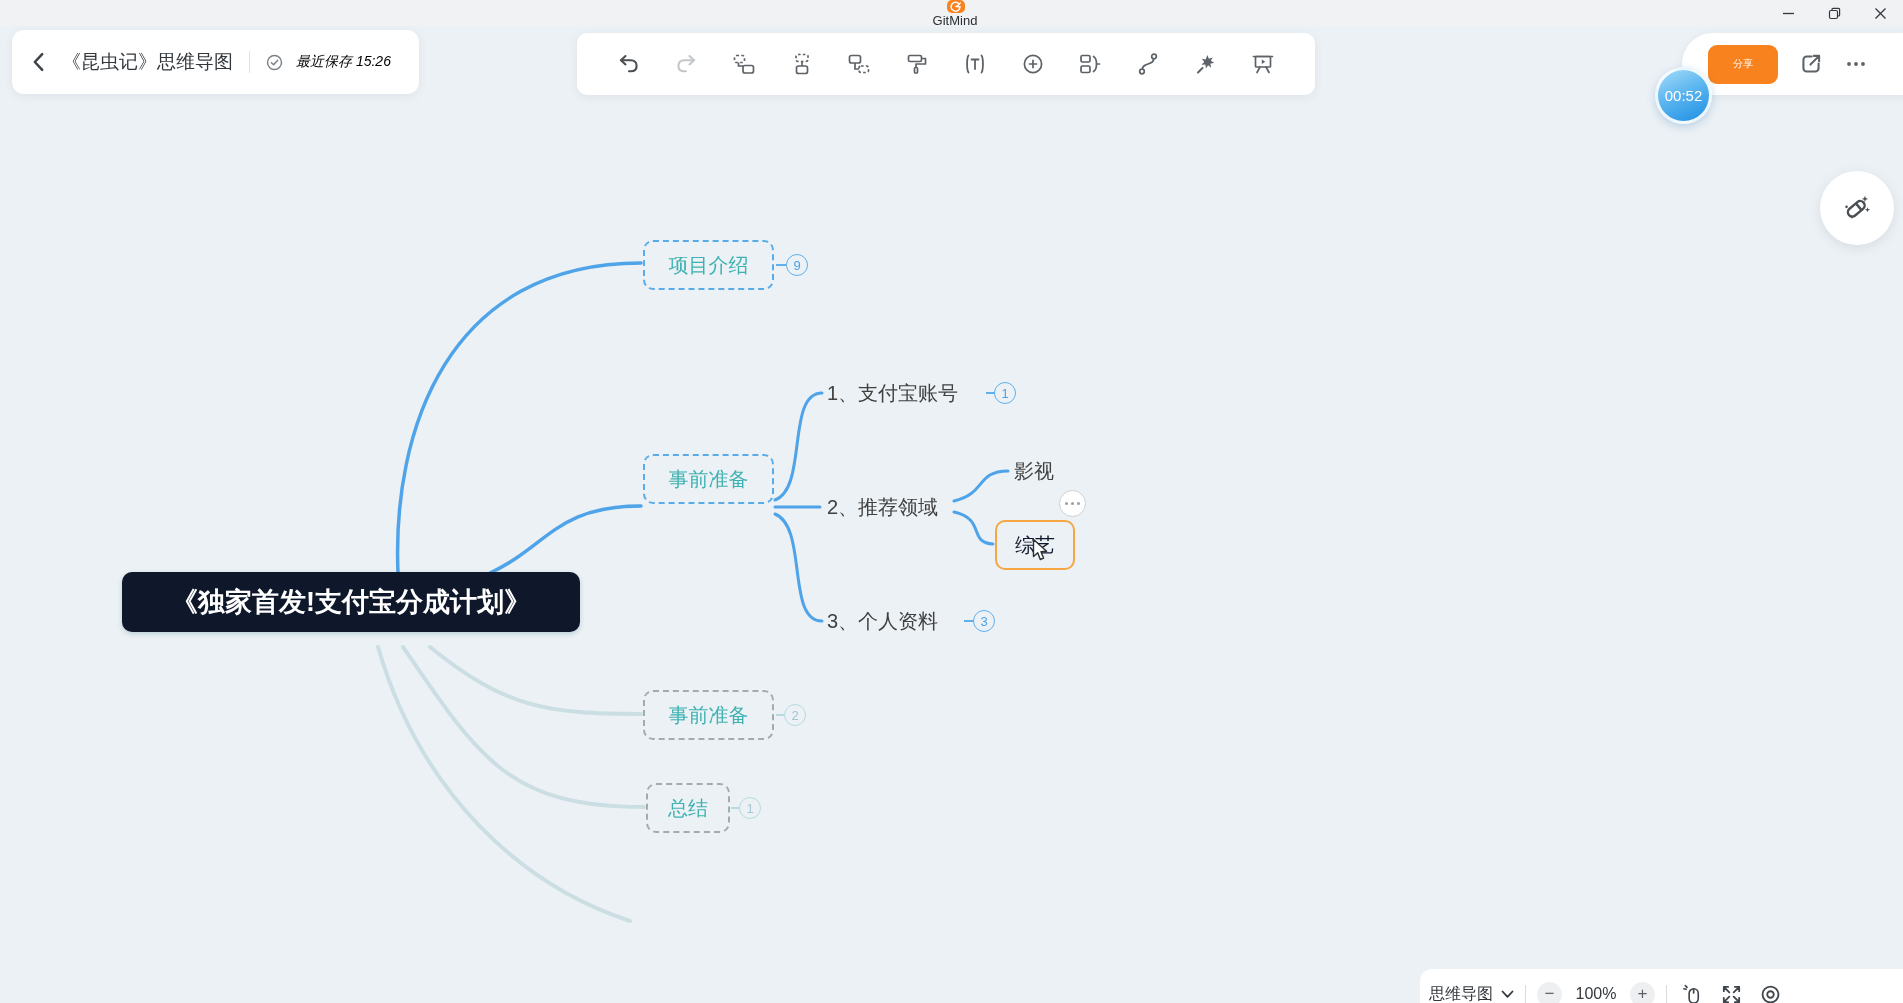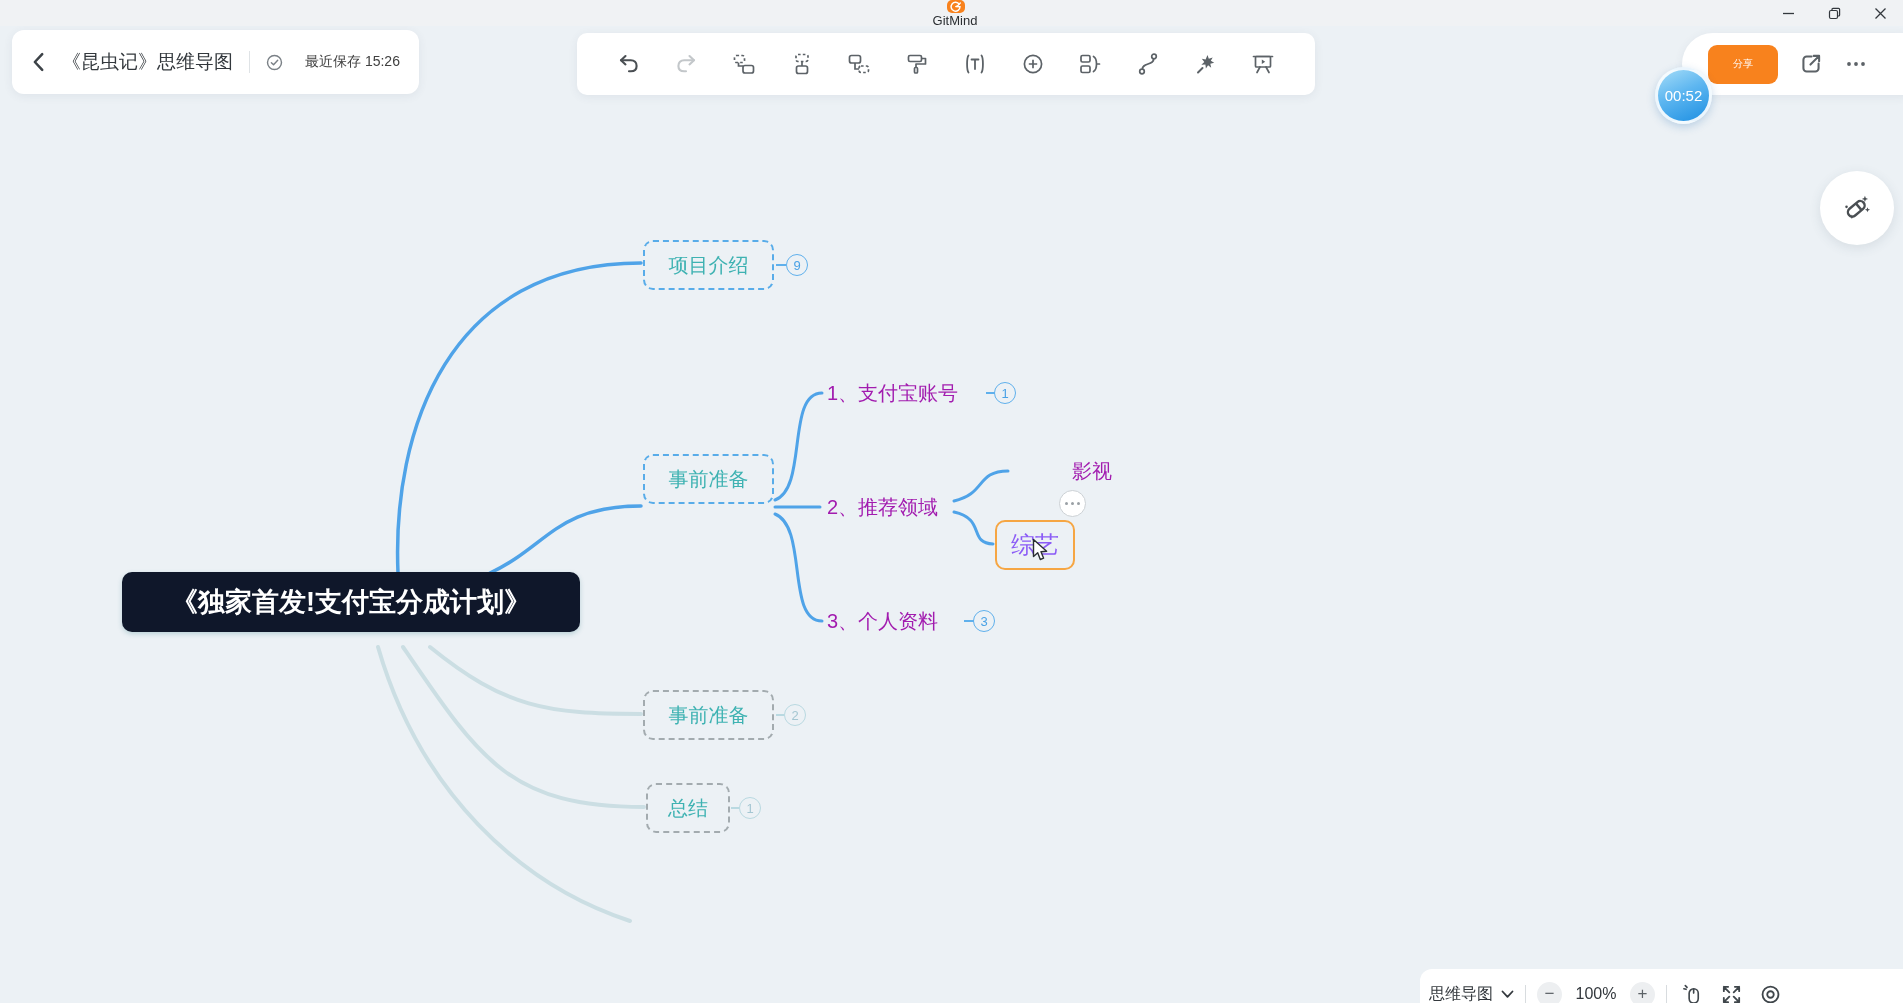--- a/index.html
+++ b/index.html
@@ -11,21 +11,21 @@
   .titlebar .logo { width:18px; height:18px; border-radius:5px; background:#f8821d; margin-left:8px; display:flex; align-items:center; justify-content:center; }
   .titlebar .appname { font-size:13px; color:#2b2f33; margin-left:7px; }
   .winctrls { position:absolute; right:0; top:0; height:26px; display:flex; }
   .winctrl { width:46px; height:26px; display:flex; align-items:center; justify-content:center; }
 
   
   .card { position:absolute; background:#ffffff; border-radius:10px; box-shadow:0 2px 10px rgba(60,80,100,.08); z-index:40; }
   .breadcrumb-card { left:12px; top:30px; width:407px; height:64px; display:flex; align-items:center; padding:0 18px;border-radius:12px; }
   .breadcrumb-card .doc-title { font-size:19px; color:#33383d; margin-left:16px; white-space:nowrap; }
   .breadcrumb-card .vdiv { width:1px; height:22px; background:#dfe3e6; margin:0 16px; }
-  .save-status { display:flex; align-items:center; gap:22px; font-size:14px; color:#404040; white-space:nowrap; }
+  .save-status { display:flex; align-items:center; gap:13px; font-size:14px; color:#000000; white-space:nowrap;font-style:italic; }
 
   .toolbar-card { left:577px; top:33px; width:738px; height:62px; display:flex; align-items:center; justify-content:space-evenly; padding:0 12px; }
   .tbtn { width:36px; height:36px; display:flex; align-items:center; justify-content:center; border-radius:7px; cursor:pointer; }
 
   .share-card { left:1682px; top:33px; width:230px; height:62px; border-radius:31px 10px 10px 31px; display:flex; align-items:center; gap:20px; padding-left:26px; }
   .share-btn { width:70px; height:39px; background:#f8821d; border:none; border-radius:9px; color:#fff; font-size:10px; font-family:inherit; cursor:pointer; }
 
   .timer { position:absolute; left:1655px; top:67px; width:57px; height:57px; border-radius:50%; z-index:45;
            background:linear-gradient(155deg,#a6ddf8 0%,#5db6f0 45%,#1d8fe2 100%);
            border:3px solid rgba(255,255,255,.9); box-shadow:0 3px 8px rgba(40,110,180,.25);
@@ -43,22 +43,22 @@
   .zoom-level { font-size:16px; color:#33383d; min-width:46px; text-align:center; }
   .fbtn { width:28px; height:28px; display:flex; align-items:center; justify-content:center; cursor:pointer; }
 
   
   .mapsvg { position:absolute; left:0; top:0; z-index:10; }
   .node { position:absolute; z-index:20; display:flex; align-items:center; justify-content:center; white-space:nowrap; }
   .root-node { left:122px; top:572px; width:458px; height:60px; background:#0f172a; border-radius:10px;
                color:#fff; font-size:27px; font-weight:bold; box-shadow:0 2px 5px rgba(40,120,130,.25); cursor:pointer; }
   .dashed-blue { border:2px dashed #58ace9; border-radius:10px; color:#3eb2b2; font-size:20px; cursor:pointer; }
   .dashed-gray { border:2px dashed #a3abaf; border-radius:10px; color:#3eb2b2; font-size:20px; cursor:pointer; }
-  .plain-node { color:#a21caf; font-size:20px; cursor:pointer; }
-  .selected-node { border:2px solid #f6a643; border-radius:10px; color:#8b5cf6; font-size:24px; background:transparent; cursor:pointer; }
+  .plain-node { color:#404040; font-size:20px; cursor:pointer; }
+  .selected-node { border:2px solid #f6a643; border-radius:10px; color:#0f172a; font-size:20px; background:transparent; cursor:pointer; }
   .badge { position:absolute; width:22px; height:22px; border-radius:50%; font-size:13px; display:flex; align-items:center; justify-content:center; z-index:20; cursor:pointer; }
   .badge-blue { border:1.5px solid #5fb0ec; color:#4aa2e6; }
   .badge-pale { border:1.5px solid #b9d9e1; color:#a4c6d2; }
   .more-bubble { position:absolute; left:1059px; top:490px; width:27px; height:27px; border-radius:50%; background:#fff;
                  border:1.5px solid #ccd1d5; display:flex; align-items:center; justify-content:center; gap:2.5px; z-index:25; cursor:pointer; }
   .more-bubble i { width:3.5px; height:3.5px; border-radius:50%; background:#9aa0a5; }
 
   .cursor { position:absolute; left:1032px; top:538px; z-index:60; }
 </style>
 </head>
@@ -262,21 +262,21 @@
 <div class="node dashed-blue" style="left:643px;top:240px;width:131px;height:50px;">项目介绍</div>
 <div class="badge badge-blue" style="left:786px;top:254px;">9</div>
 
 <div class="node dashed-blue" style="left:643px;top:454px;width:131px;height:50px;">事前准备</div>
 
 <div class="node plain-node" style="left:827px;top:381px;height:24px;">1、支付宝账号</div>
 <div class="badge badge-blue" style="left:994px;top:382px;">1</div>
 
 <div class="node plain-node" style="left:827px;top:495px;height:24px;">2、推荐领域</div>
 
-<div class="node plain-node" style="left:1072px;top:459px;height:24px;text-align:right;">影视</div>
+<div class="node plain-node" style="left:1014px;top:459px;height:24px;text-align:right;">影视</div>
 
 <div class="node selected-node" style="left:995px;top:520px;width:80px;height:50px;">综艺</div>
 <div class="more-bubble">
     <i></i>
     <i></i>
     <i></i>
   </div>
 
 <div class="node plain-node" style="left:827px;top:609px;height:24px;">3、个人资料</div>
 <div class="badge badge-blue" style="left:973px;top:610px;">3</div>

